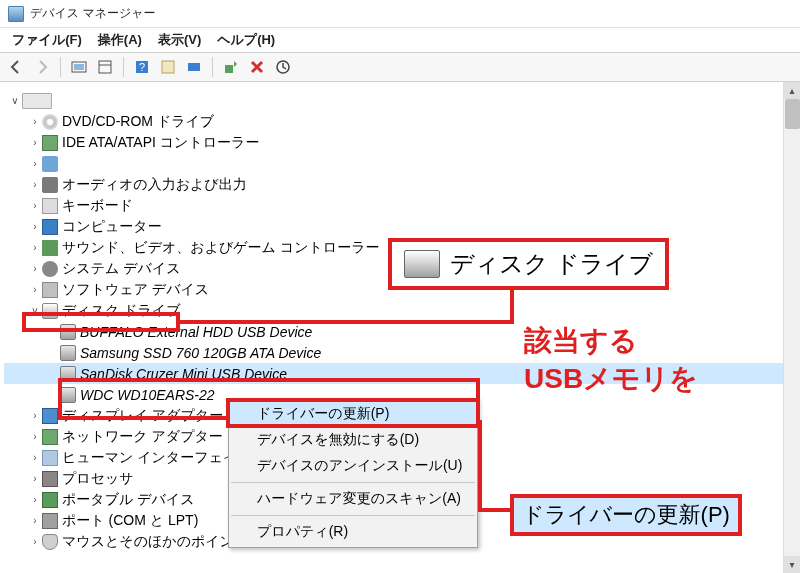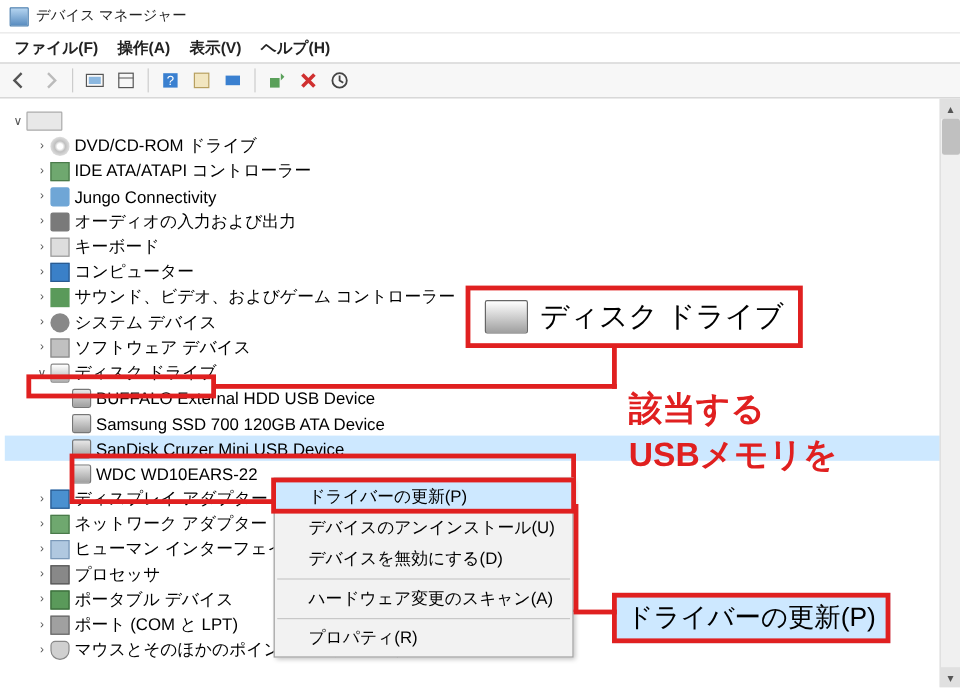--- a/index.html
+++ b/index.html
@@ -17,21 +17,21 @@
 .toolbar .sep { width: 1px; height: 20px; background: #ccc; margin: 0 4px; }
 
 .tree-container { position: relative; padding: 8px 4px; font-size: 14px; color: #000; overflow: hidden; height: calc(100% - 82px); }
 .tree-root { position: relative; }
 .tree-row { display: flex; align-items: center; height: 21px; white-space: nowrap; }
 .tree-row.sel { background: #cde8ff; }
 .tree-row .expander { width: 14px; text-align: center; color: #555; font-size: 10px; cursor: default; }
 .tree-row .ico { width: 16px; height: 16px; margin-right: 4px; flex-shrink: 0; }
 .lvl1 { padding-left: 4px; }
 .lvl2 { padding-left: 24px; }
-.lvl3 { padding-left: 56px; }
+.lvl3 { padding-left: 56px; font-style: italic; }
 
 
 .ico.computer { background: linear-gradient(#b4d4f0,#5a8dc0); border: 1px solid #4a7fb0; border-radius: 1px; }
 .ico.disc { background: radial-gradient(circle at 50% 50%, #fff 20%, #c0c0c0 40%, #ddd 70%); border-radius: 50%; }
 .ico.chip { background: #6fa86f; border: 1px solid #4a7a4a; }
 .ico.plug { background: #6fa6d6; border-radius: 2px; }
 .ico.speaker { background: #7a7a7a; border-radius: 2px; }
 .ico.keyboard { background: #ddd; border: 1px solid #999; }
 .ico.monitor { background: #3a80c8; border: 1px solid #2a5a90; }
 .ico.sound { background: #5a9a5a; }
@@ -163,21 +163,20 @@
         <span>DVD/CD-ROM ドライブ</span>
       </div>
     <div class="tree-row lvl2">
         <span class="expander">›</span>
         <span class="ico chip"></span>
         <span>IDE ATA/ATAPI コントローラー</span>
       </div>
     <div class="tree-row lvl2">
         <span class="expander">›</span>
         <span class="ico plug"></span>
-        <span>Jungo Connectivity</span>
       </div>
     <div class="tree-row lvl2">
         <span class="expander">›</span>
         <span class="ico speaker"></span>
         <span>オーディオの入力および出力</span>
       </div>
     <div class="tree-row lvl2">
         <span class="expander">›</span>
         <span class="ico keyboard"></span>
         <span>キーボード</span>
@@ -207,21 +206,21 @@
         <span class="ico drive"></span>
         <span>ディスク ドライブ</span>
       </div>
 
     <div class="tree-row lvl3">
         <span class="ico hdd"></span>
         <span>BUFFALO External HDD USB Device</span>
       </div>
     <div class="tree-row lvl3">
         <span class="ico hdd"></span>
-        <span>Samsung SSD 700 120GB ATA Device</span>
+        <span>Samsung SSD 760 120GB ATA Device</span>
       </div>
     <div class="tree-row lvl3 sel">
         <span class="ico hdd"></span>
         <span>SanDisk Cruzer Mini USB Device</span>
       </div>
     <div class="tree-row lvl3">
         <span class="ico hdd"></span>
         <span>WDC WD10EARS-22</span>
       </div>
 
@@ -277,22 +276,22 @@
 </div>
 
 <div class="redconn" style="left:510px; top:290px; width:4px; height:34px;"></div>
 <div class="redconn" style="left:180px; top:320px; width:334px; height:4px;"></div>
 
 <div class="redbox" style="left:58px; top:378px; width:422px; height:42px;"></div>
 
 <div class="ctxmenu" style="left:228px; top:398px; width:250px;">
   <div class="redcover"></div>
   <div class="ci hi">ドライバーの更新(P)</div>
+  <div class="ci">デバイスを無効にする(D)</div>
   <div class="ci">デバイスのアンインストール(U)</div>
-  <div class="ci">デバイスを無効にする(D)</div>
   <div class="csep"></div>
   <div class="ci">ハードウェア変更のスキャン(A)</div>
   <div class="csep"></div>
   <div class="ci">プロパティ(R)</div>
 </div>
 
 <div class="bigtext" style="left:524px; top:322px;">
   <span>該当する</span><br>
   <span>USBメモリを</span><br>
 </div>

